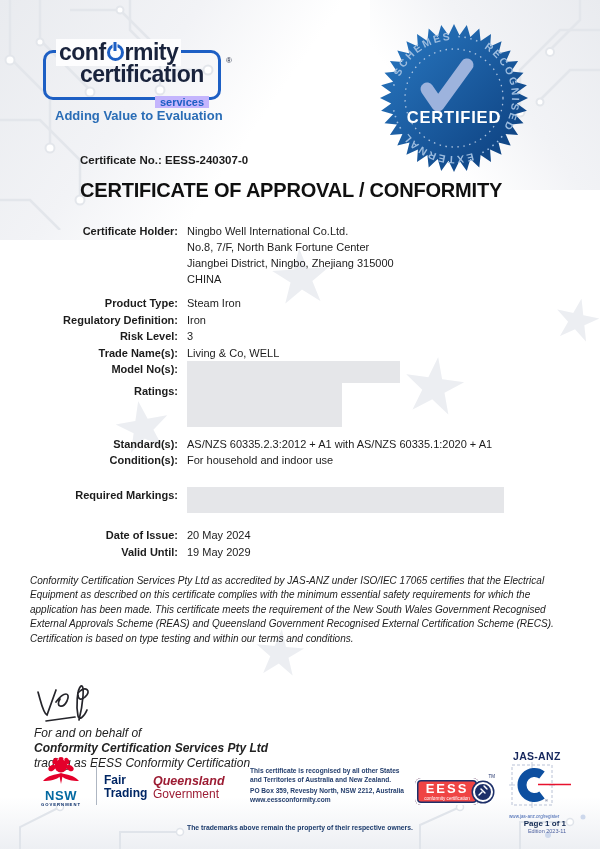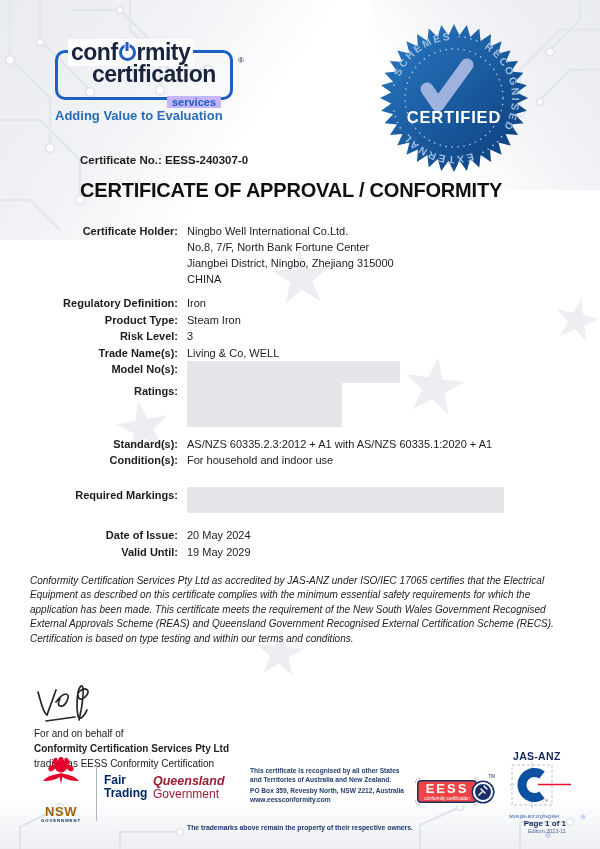--- a/index.html
+++ b/index.html
@@ -9,21 +9,21 @@
   .decor{position:absolute;z-index:0;pointer-events:none;}
   .decor-tl{left:0;top:0;width:340px;height:240px;
     background:linear-gradient(125deg,#e9ebef 0%,#f2f3f6 40%,rgba(255,255,255,0) 68%);}
   .decor-tr{right:0;top:0;width:230px;height:190px;
     background:linear-gradient(235deg,#e9ebef 0%,#f2f3f6 42%,rgba(255,255,255,0) 72%);}
   .decor-b{left:0;bottom:0;width:600px;height:58px;
     background:linear-gradient(0deg,#edeff3 0%,rgba(255,255,255,0) 90%);}
   .wm-star{position:absolute;z-index:0;color:#eceef2;pointer-events:none;line-height:1;}
   
   .logo-box{position:absolute;left:43px;top:50px;width:172px;height:44px;z-index:2;
-    border:3px solid #1d5fc4;border-radius:10px;margin-left:12px;}
+    border:3px solid #1d5fc4;border-radius:10px;}
   .logo-line1{position:absolute;top:-14px;left:10px;background:#fdfdfe;padding:0 3px;
     font-size:23px;font-weight:bold;color:#19233c;letter-spacing:-0.5px;white-space:nowrap;}
   .logo-line2{position:absolute;top:8px;left:34px;font-size:23px;font-weight:bold;
     color:#19233c;letter-spacing:-0.5px;white-space:nowrap;}
   .logo-services{position:absolute;bottom:-11px;right:9px;background:#c4b5fd;padding:0 5px;
     font-size:11px;font-weight:bold;color:#1d5fc4;text-align:center;}
   .logo-reg{position:absolute;right:-14px;top:3px;font-size:8px;color:#19233c;}
   .power{display:inline-block;width:11px;height:11px;border:3px solid #1d5fc4;border-radius:50%;
     position:relative;top:1px;margin:0 1px;}
   .power::after{content:"";position:absolute;top:-4px;left:50%;transform:translateX(-50%);
@@ -44,25 +44,25 @@
   .fvalue{margin-left:9px;font-size:11px;line-height:16px;}
   .holder{margin-bottom:8px;}
   .redact{background:#e5e6e9;}
   .redactA{width:213px;height:22px;}
   .redactB{width:155px;height:44px;}
   .redactC{width:317px;height:26px;}
   .gap8{height:8px;} .gap18{height:18px;} .gap14{height:14px;}
   .legal{margin-top:14px;font-style:italic;font-size:10px;line-height:14.5px;color:#222;
     width:541px;}
   .sig-block{margin-top:30px;margin-left:4px;}
-  .sig-note{font-size:10px;line-height:15px;color:#222;}
+  .sig-note{font-style:italic;font-size:12px;line-height:15px;color:#222;}
   
   .nsw-group{position:absolute;left:33px;top:757px;z-index:2;display:flex;align-items:stretch;}
   .nsw-col{width:56px;text-align:center;}
-  .nsw-name{font-size:13px;font-weight:800;color:#a16207;letter-spacing:0.5px;line-height:12px;margin-top:17px;}
+  .nsw-name{font-size:13px;font-weight:800;color:#0369a1;letter-spacing:0.5px;line-height:12px;margin-top:1px;}
   .nsw-sub{font-size:4.2px;font-weight:bold;color:#002664;letter-spacing:1px;}
   .nsw-div{width:1px;background:#aeb6c2;margin:6px 7px 2px 7px;}
   .ft-col{padding-top:17px;font-size:12px;font-weight:bold;color:#002664;line-height:13px;}
   .qld-group{position:absolute;left:153px;top:775px;z-index:2;color:#9c1c33;}
   .qld-l1{font-size:12.5px;font-weight:bold;line-height:13px;font-style:italic;}
   .qld-l2{font-size:12px;line-height:13px;}
   .recog{position:absolute;left:250px;top:767px;z-index:2;font-size:6.6px;font-weight:600;
     color:#26406e;line-height:8.5px;}
   .recog .addr{margin-top:3px;}
   .eess-logo{position:absolute;left:415px;top:778px;z-index:2;width:64px;height:27px;
@@ -179,26 +179,26 @@
       <div class="flabel">Certificate Holder:</div>
       <div class="fvalue">
         <div>Ningbo Well International Co.Ltd.</div>
         <div>No.8, 7/F, North Bank Fortune Center</div>
         <div>Jiangbei District, Ningbo, Zhejiang 315000</div>
         <div>CHINA</div>
       </div>
     </div>
 
     <div class="frow">
+      <div class="flabel">Product Type:</div>
+      <div class="fvalue">Steam Iron</div>
+    </div>
+    <div class="frow">
       <div class="flabel">Regulatory Definition:</div>
       <div class="fvalue">Iron</div>
-    </div>
-    <div class="frow">
-      <div class="flabel">Product Type:</div>
-      <div class="fvalue">Steam Iron</div>
     </div>
     <div class="frow">
       <div class="flabel">Risk Level:</div>
       <div class="fvalue">3</div>
     </div>
     <div class="frow">
       <div class="flabel">Trade Name(s):</div>
       <div class="fvalue">Living &amp; Co,  WELL</div>
     </div>
     <div class="frow" style="margin-bottom:0;">

